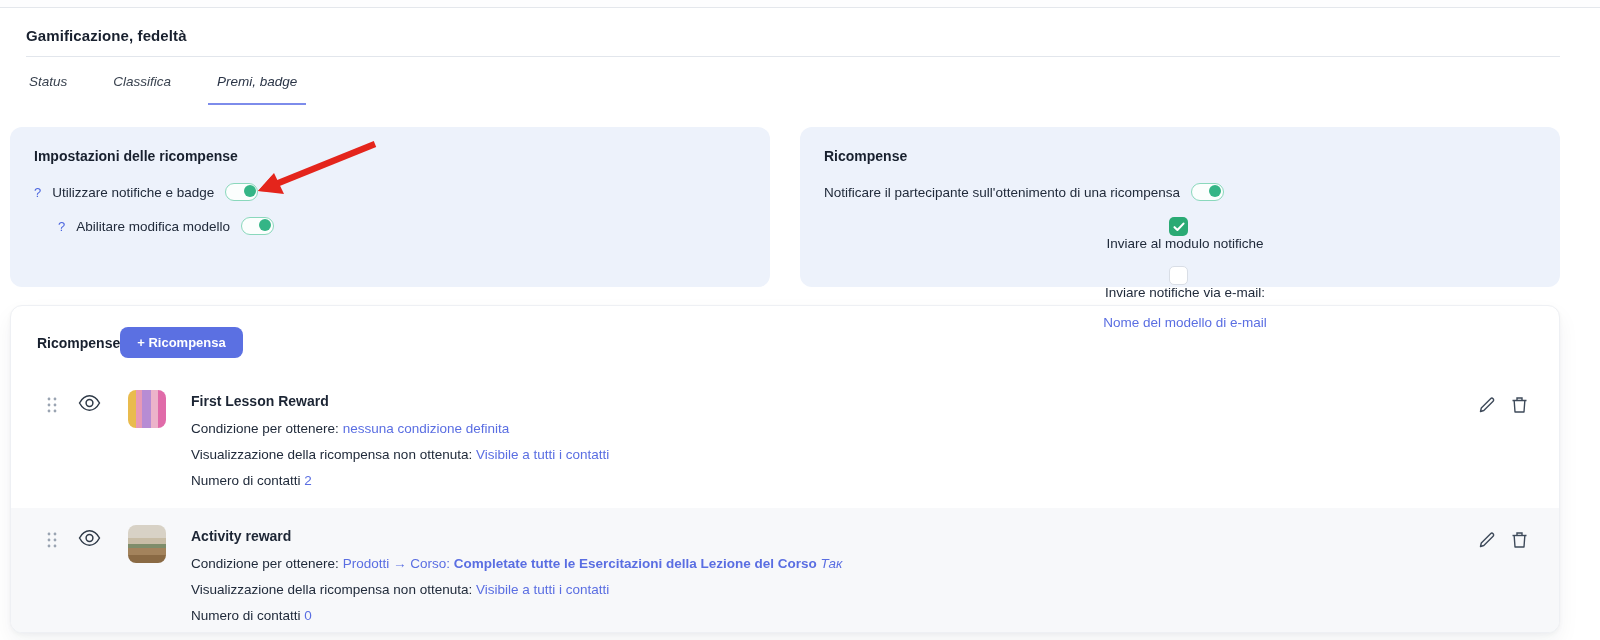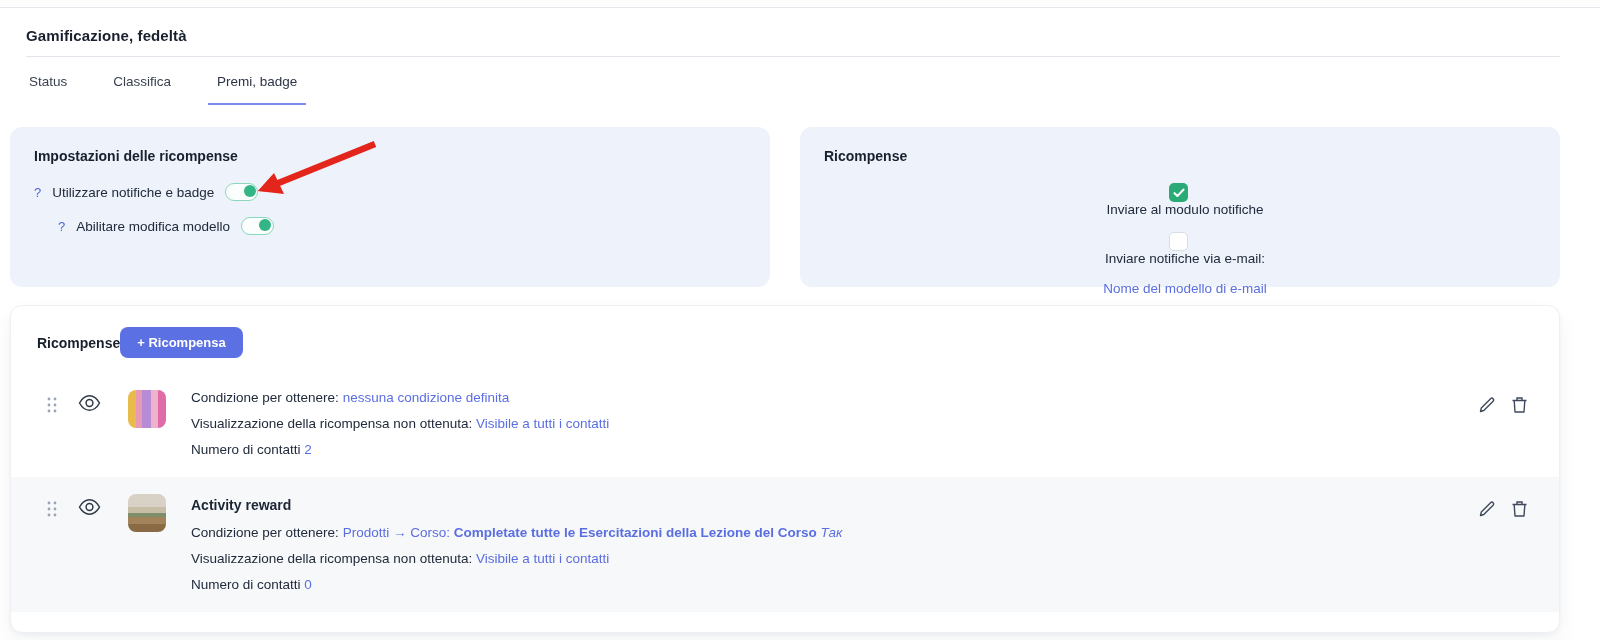--- a/index.html
+++ b/index.html
@@ -5,21 +5,21 @@
   * { margin:0; padding:0; box-sizing:border-box; }
   html,body { width:1600px; height:640px; background:#fff; font-family:"Liberation Sans", sans-serif; color:#212b3b; overflow:hidden; }
   .page { position:relative; width:1600px; height:488px; background:#fff; }
 
   .top-strip { height:8px; background:#fdfdfe; border-bottom:1px solid #e4e7ec; }
 
   .header { padding:19px 40px 12px 26px; }
   .page-title { font-size:15px; font-weight:700; color:#18202e; letter-spacing:.1px; }
   .title-divider { height:1px; background:#e2e6ec; margin:0 40px 0 26px; }
 
-  .tabs { display:flex; padding:0 0 0 20px; margin-top:2px; }
+  .tabs { display:flex; padding:0 0 0 20px; margin-top:2px;font-style:italic; }
   .tab { font-size:13.5px; color:#39424f; padding:15px 9px 14px 9px; margin-right:28px; cursor:pointer; border-bottom:2px solid transparent; }
   .tab.active { border-bottom:2px solid #7d8ceb; color:#2b3547; }
 
   .panels { position:relative; display:flex; gap:30px; margin:22px 40px 0 10px; }
   .panel { flex:1; background:#edf2fb; border-radius:12px; height:160px; padding:21px 24px; }
   .panel-title { font-size:14px; font-weight:700; color:#18202e; margin-bottom:19px; }
 
   .toggle-row { display:flex; align-items:center; margin-bottom:16px; font-size:13.5px; color:#212b3b; }
   .toggle-row.indent { margin-left:24px; }
   .help-q { color:#4c66df; font-size:13px; margin-right:11px; }
@@ -93,20 +93,24 @@
       </div>
       <svg class="arrow-svg" width="145" height="70" viewBox="0 0 145 70">
         <line x1="125" y1="7" x2="26" y2="47" stroke="#e4251c" stroke-width="6.5"></line>
         <polygon points="8,54 21.4,39.3 27.9,55" fill="#e4251c"></polygon>
         <polygon points="8,54 24,36 34,57" fill="#e4251c"></polygon>
       </svg>
     </section>
 
     <section class="panel">
       <div class="panel-title">Ricompense</div>
+      <div class="toggle-row">
+        <span class="toggle-label">Notificare il partecipante sull'ottenimento di una ricompensa</span>
+        <span class="toggle"></span>
+      </div>
       <div class="check-row">
         <span class="checkbox checked">
           <svg width="12" height="10" viewBox="0 0 12 10">
               <path d="M1.5 5.2 L4.4 8 L10.5 1.6" stroke="#fff" stroke-width="2.1" fill="none" stroke-linecap="round" stroke-linejoin="round"></path>
             </svg>
         </span>
         <span>Inviare al modulo notifiche</span>
       </div>
       <div class="check-row">
         <span class="checkbox unchecked"></span>
@@ -134,20 +138,21 @@
             <circle cx="2" cy="14" r="1.4"></circle>
             <circle cx="8" cy="14" r="1.4"></circle>
           </g>
       </svg>
       <svg class="eye-btn" width="23" height="18" viewBox="0 0 23 18">
         <path d="M1.5 9 C4.5 3.6 8 1.8 11.5 1.8 C15 1.8 18.5 3.6 21.5 9 C18.5 14.4 15 16.2 11.5 16.2 C8 16.2 4.5 14.4 1.5 9 Z" fill="none" stroke="#2f3a48" stroke-width="1.5"></path>
         <circle cx="11.5" cy="9" r="3.4" fill="none" stroke="#2f3a48" stroke-width="1.5"></circle>
       </svg>
       <div class="thumb thumb-collage"></div>
       <div class="reward-body">
+        <div class="reward-name">First Lesson Reward</div>
         <div class="reward-line">
           <span>Condizione per ottenere:</span>
           <a class="link">nessuna condizione definita</a>
         </div>
         <div class="reward-line">
           <span>Visualizzazione della ricompensa non ottenuta:</span>
           <a class="link">Visibile a tutti i contatti</a>
         </div>
         <div class="reward-line">
           <span>Numero di contatti</span>

